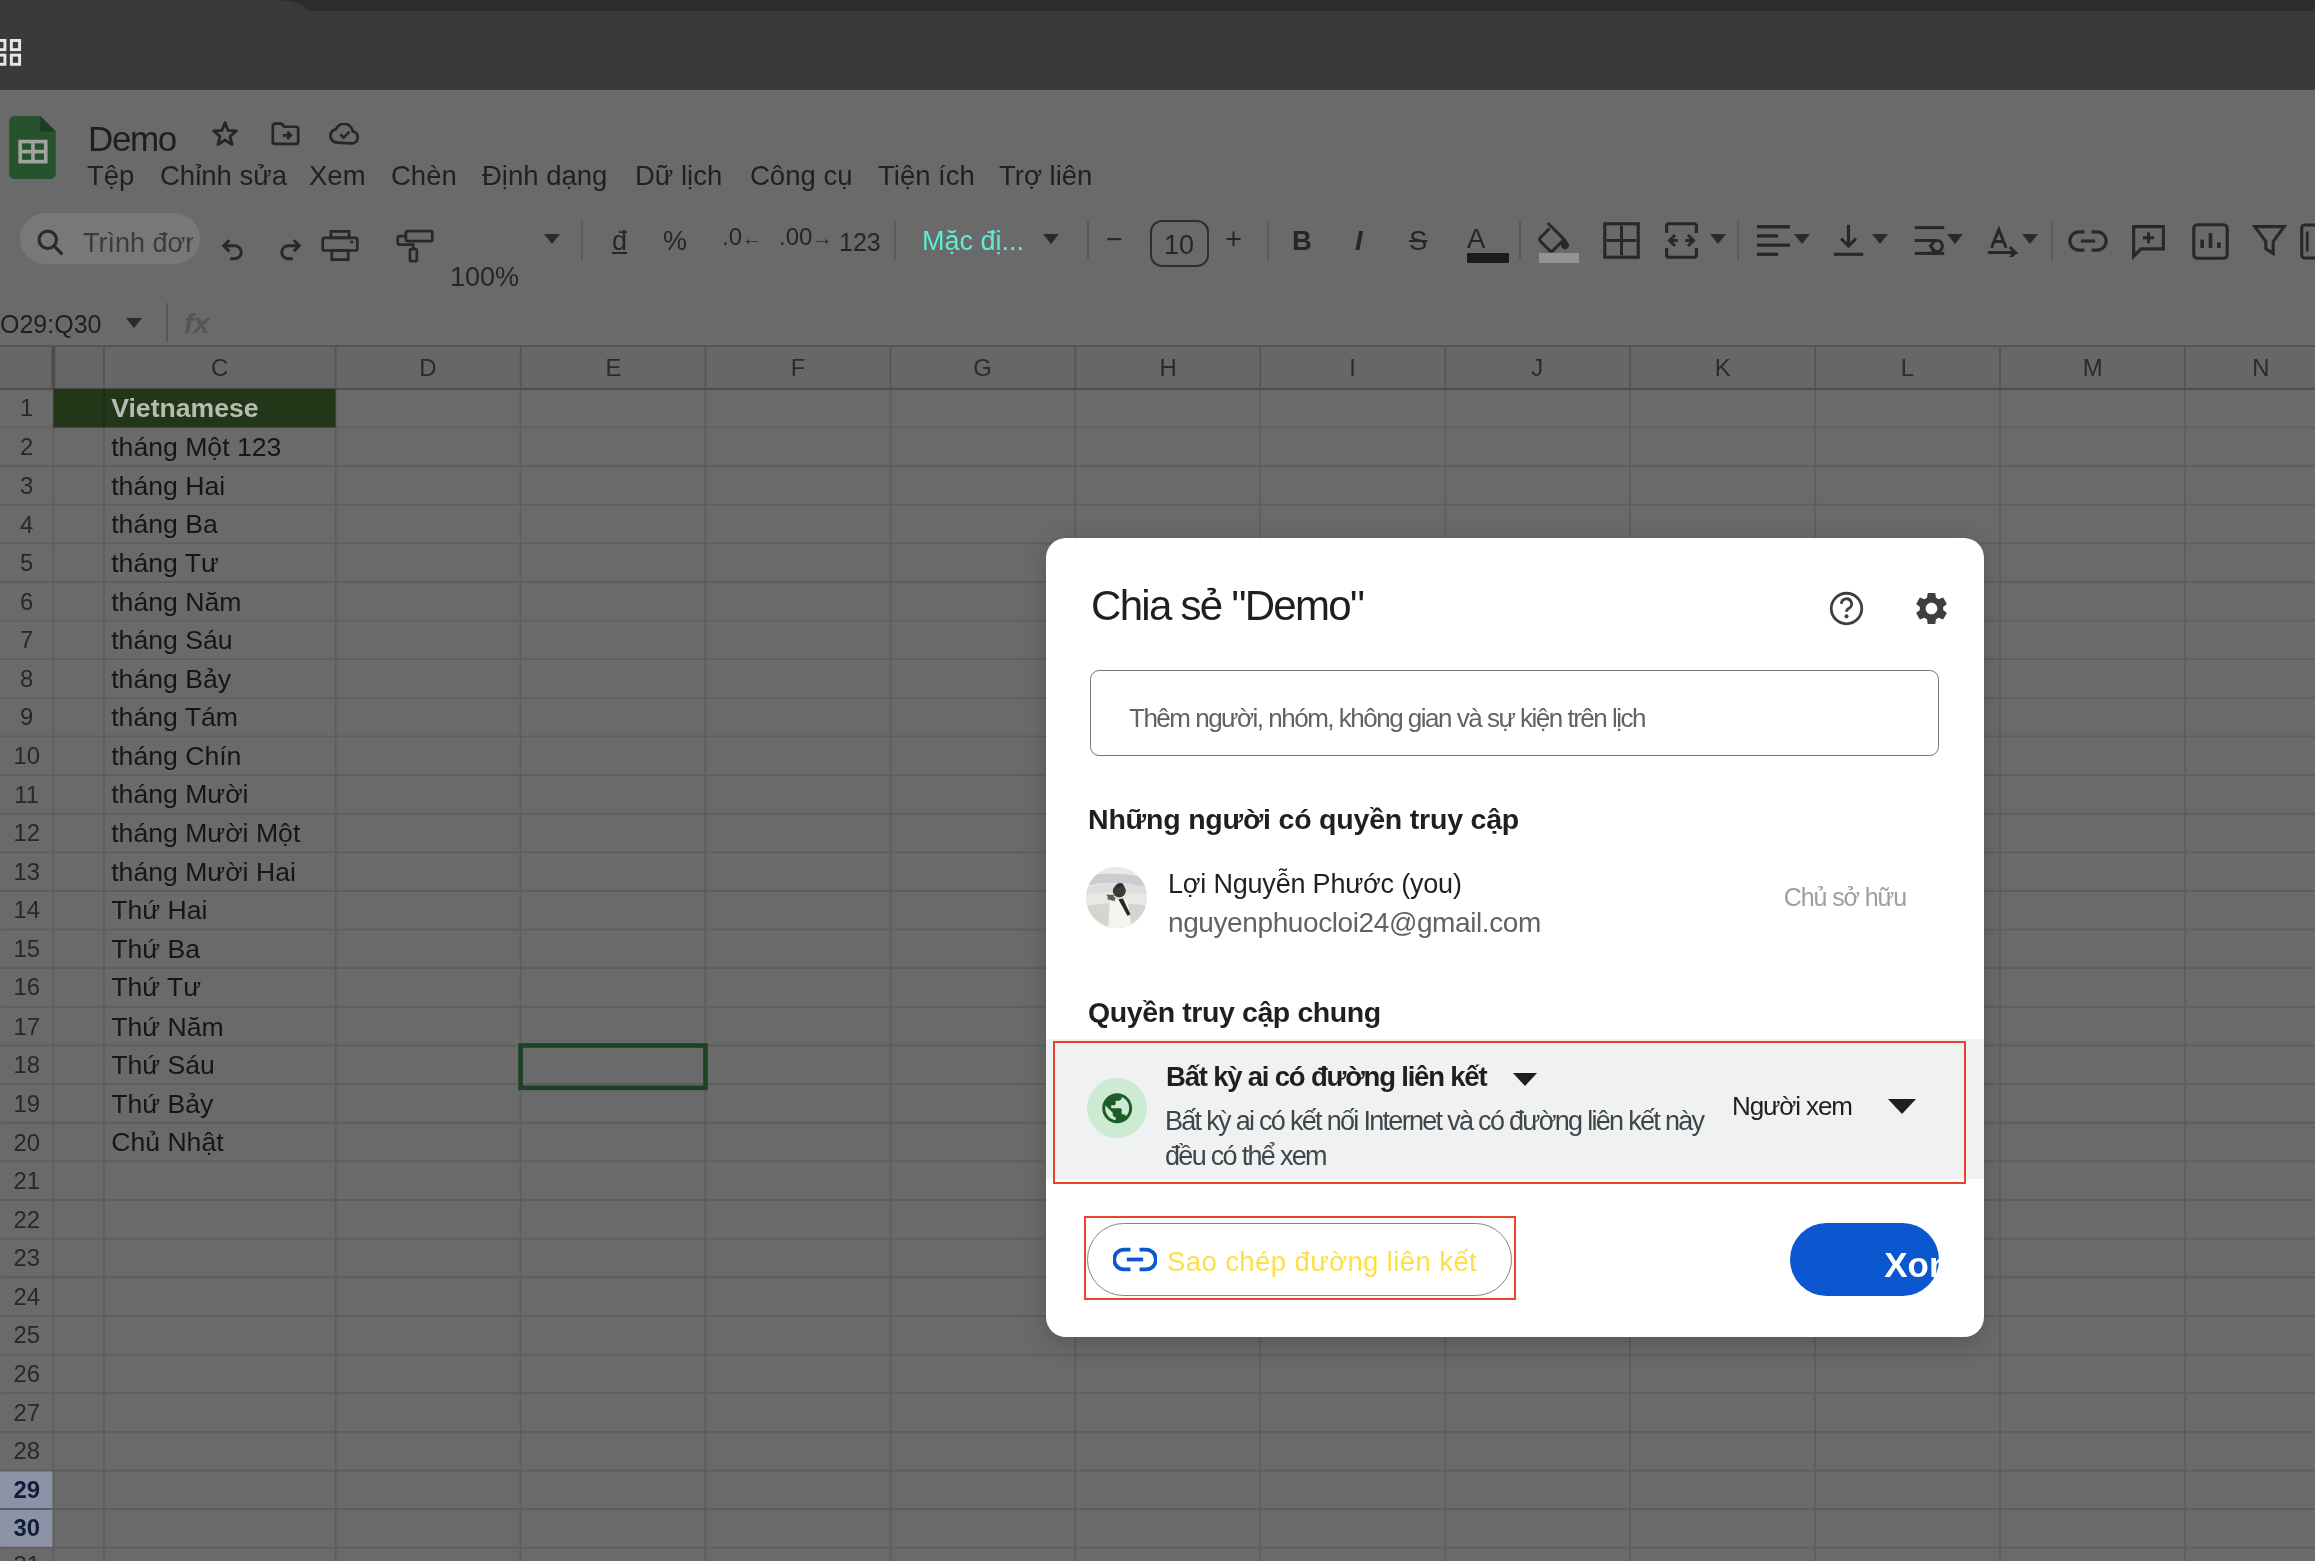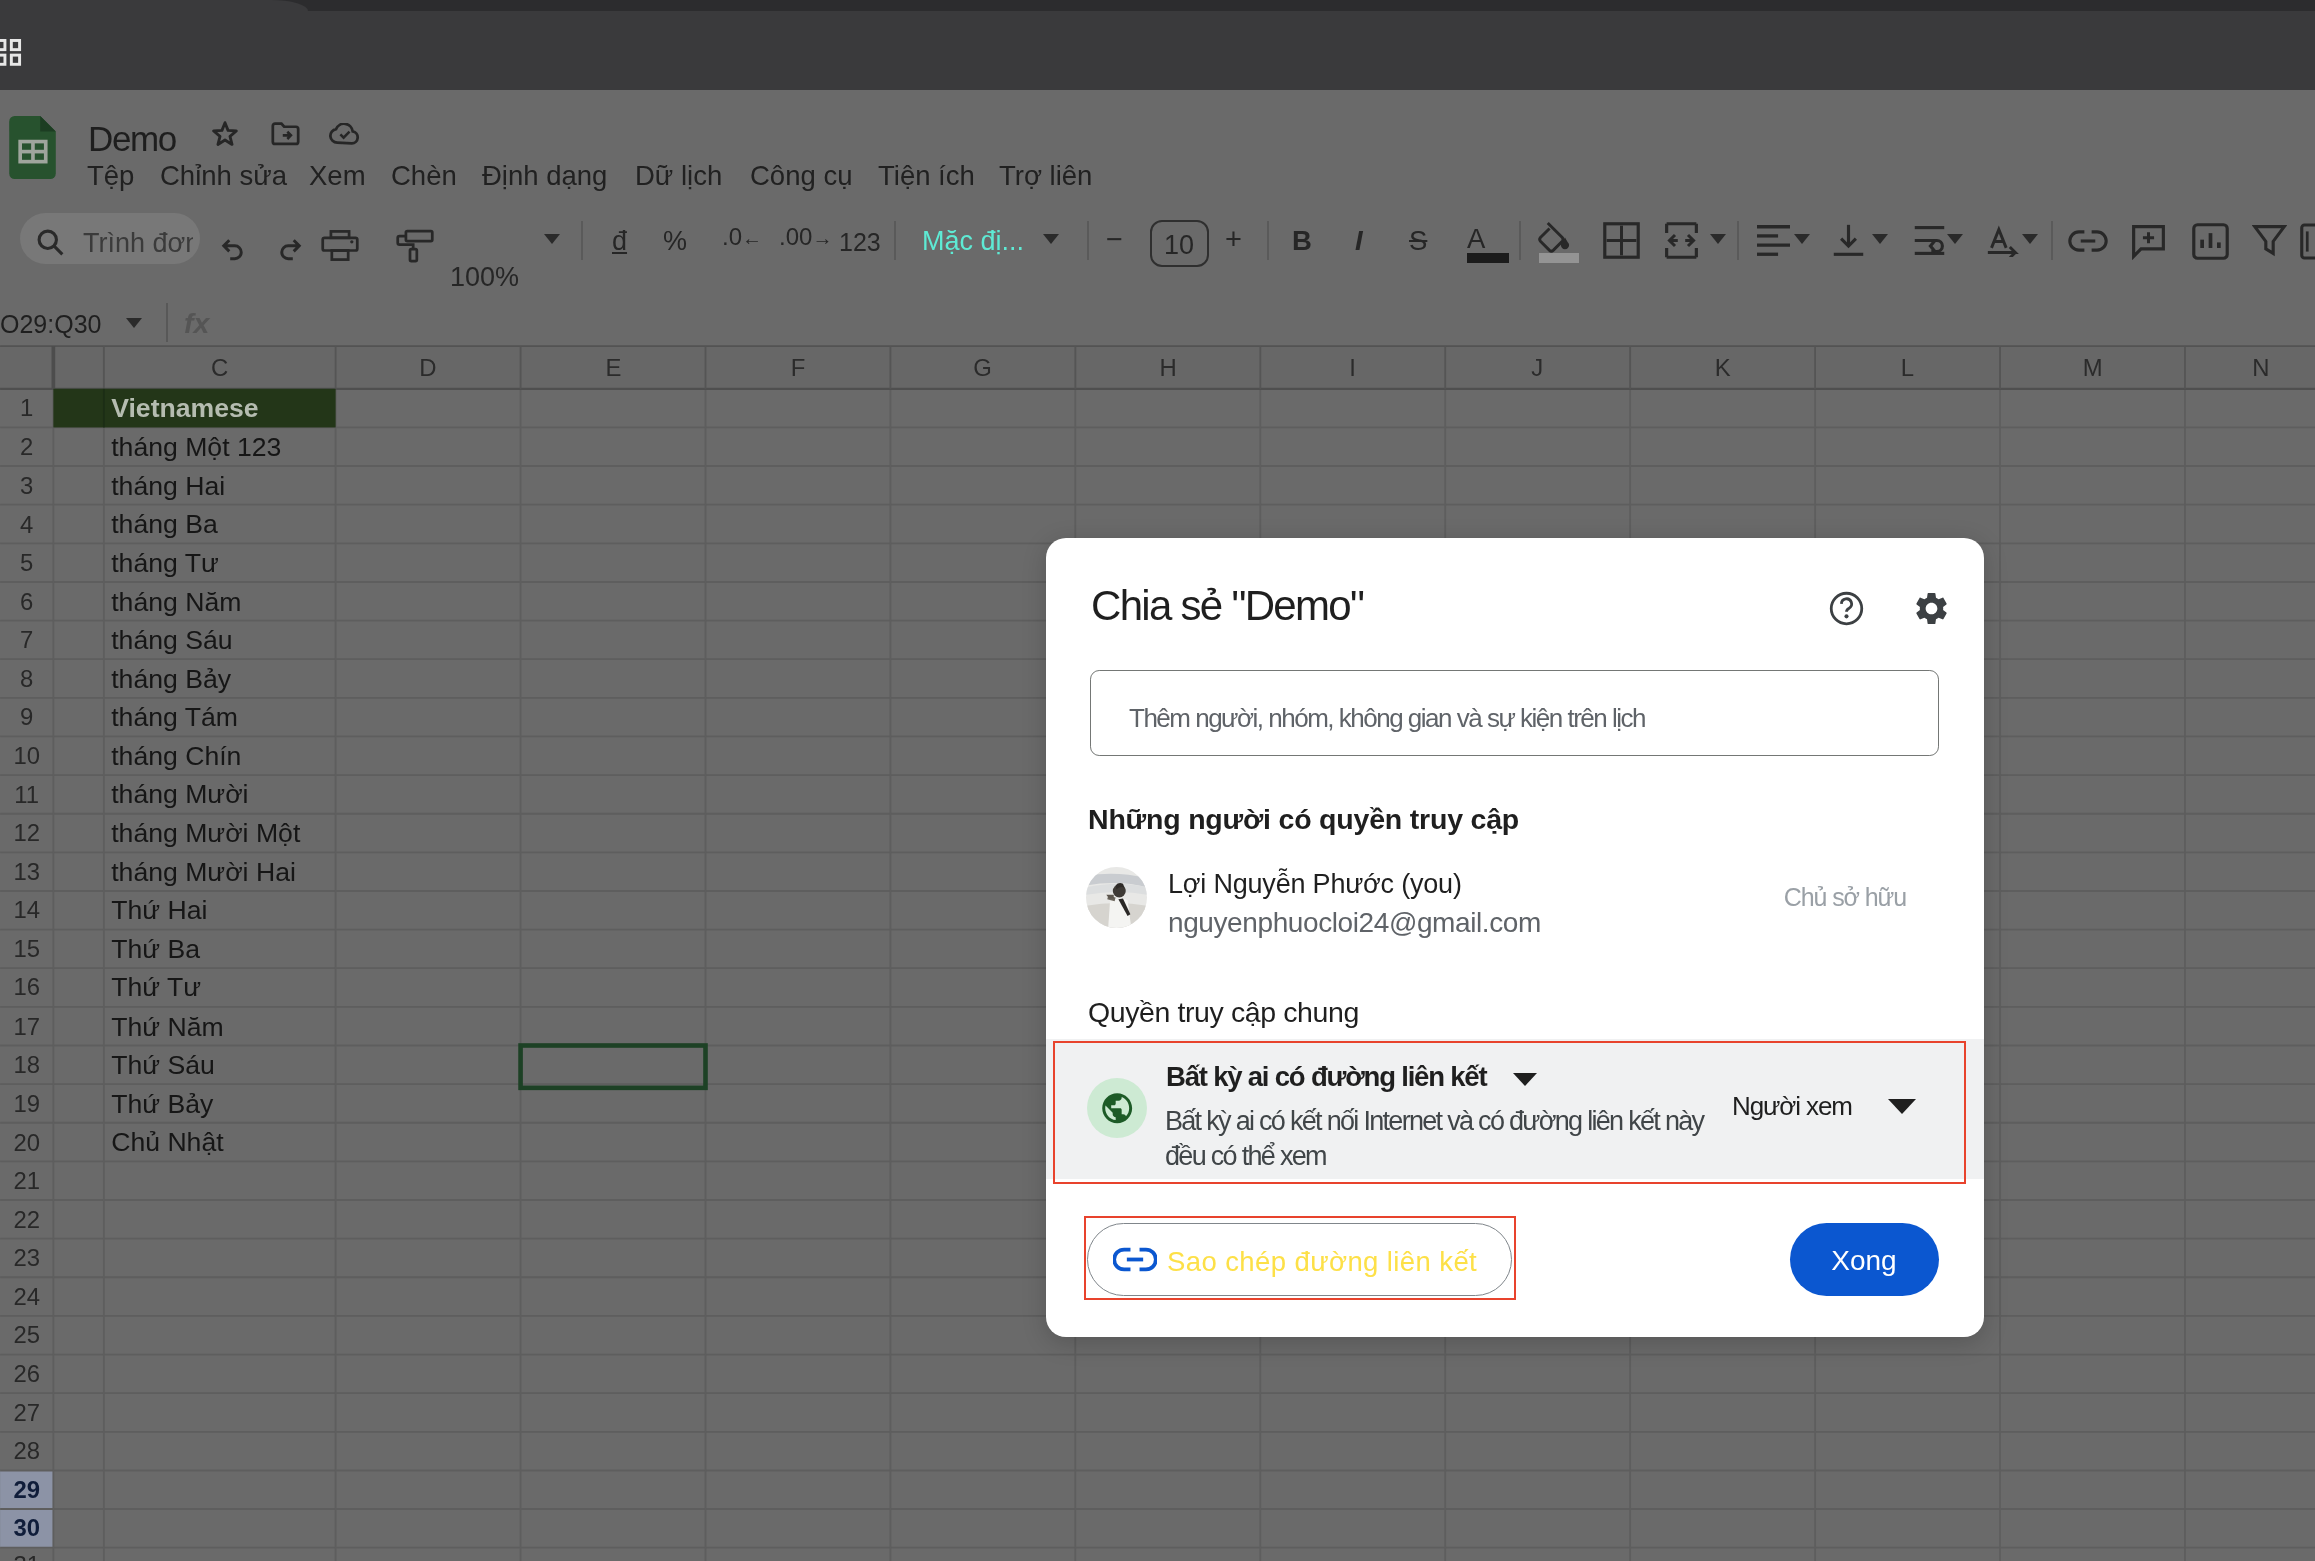--- a/index.html
+++ b/index.html
@@ -388,21 +388,21 @@
     <path d="M26 37 q10 -6 19 -1 l4 30 h-25 Z" fill="#f4f4f2"></path>
     <path d="M35 35 l10 18 3 -2 -8 -17 Z" fill="#2a2826"></path>
     <path d="M24 31 l8 2 -1 4 -8 -2 Z" fill="#6b655c"></path>
     <path d="M22 30 h8 v4 h-5 Z" fill="#5c564e"></path>
   </g>
 </svg>
 <div class="abs" style="left:1168px;top:869px;font-size:27px;letter-spacing:-0.2px;font-weight:500;color:#1f1f1f;">Lợi Nguyễn Phước (you)</div>
 <div class="abs" style="left:1168px;top:907px;font-size:28px;letter-spacing:-0.4px;color:#5f6368;text-align:center;">nguyenphuocloi24@gmail.com</div>
 <div class="abs" style="left:1906px;top:883px;font-size:25px;letter-spacing:-1.1px;color:#9aa0a6;transform:translateX(-100%);">Chủ sở hữu</div>
 
-<div class="abs" style="left:1088px;top:996px;font-size:28.5px;letter-spacing:-0.4px;font-weight:normal;color:#1f1f1f;">Quyền truy cập chung</div>
+<div class="abs" style="left:1088px;top:996px;font-size:28.5px;letter-spacing:-0.4px;font-weight:bold;color:#1f1f1f;">Quyền truy cập chung</div>
 
 <div class="abs" style="left:1046px;top:1039px;width:938px;height:140px;background:#f0f1f2;"></div>
 
 <svg class="abs" style="left:1087px;top:1078px" width="60" height="60" viewBox="0 0 65 65">
   <circle cx="32.5" cy="32.5" r="32.5" fill="#cdead3"></circle>
   <g transform="translate(16.5,16.5) scale(0.81)">
     <path fill="#1d5b27" d="M20 0C8.95 0 0 8.95 0 20s8.95 20 20 20 20-8.95 20-20S31.05 0 20 0zm-2 35.86C10.1 34.88 4 28.16 4 20c0-1.23.15-2.43.42-3.58L14 26v2c0 2.21 1.79 4 4 4v3.86zm13.79-5.07C31.27 29.14 29.76 28 28 28h-2v-6c0-1.1-.9-2-2-2H12v-4h4c1.1 0 2-.9 2-2v-4h4c2.21 0 4-1.79 4-4v-.82C31.86 7.55 36 13.27 36 20c0 4.18-1.6 7.98-4.21 10.79z"></path>
   </g>
 </svg>
 <div class="abs" style="left:1166px;top:1061px;font-size:27.5px;letter-spacing:-1.2px;font-weight:bold;color:#1f1f1f;">Bất kỳ ai có đường liên kết</div>
@@ -418,14 +418,14 @@
 <svg class="abs" style="left:1113px;top:1245px" width="44" height="29" viewBox="0 0 48 32">
   <g stroke="#0b57d0" stroke-width="4.2" fill="none">
     <path d="M19 5 h-7 a11 11 0 0 0 0 22 h7"></path>
     <path d="M29 5 h7 a11 11 0 0 1 0 22 h-7"></path>
     <line x1="15" y1="16" x2="33" y2="16"></line>
   </g>
 </svg>
 <div class="abs" style="left:1167px;top:1246px;font-size:27.5px;letter-spacing:0.4px;font-weight:500;color:#fde047;">Sao chép đường liên kết</div>
 
 <div class="abs" style="left:1790px;top:1223px;width:149px;height:73px;background:#0b57d0;border-radius:37px;"></div>
-<div class="abs" style="left:1864px;top:1245px;font-size:28px;font-weight:400;color:#ffffff;transform:translateX(-50%);">Xong</div>
+<div class="abs" style="left:1928px;top:1245px;font-size:35px;font-weight:700;color:#ffffff;transform:translateX(-50%);">Xong</div>
 
 
 </body></html>

